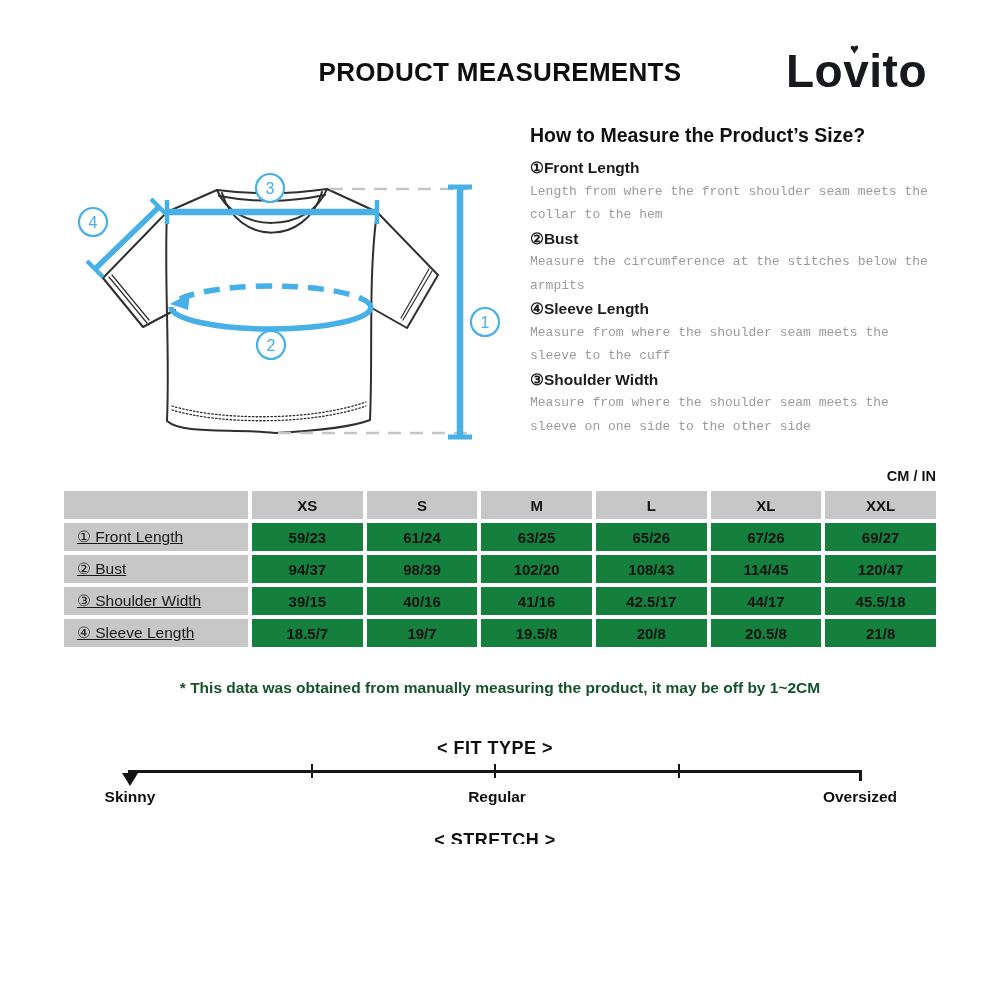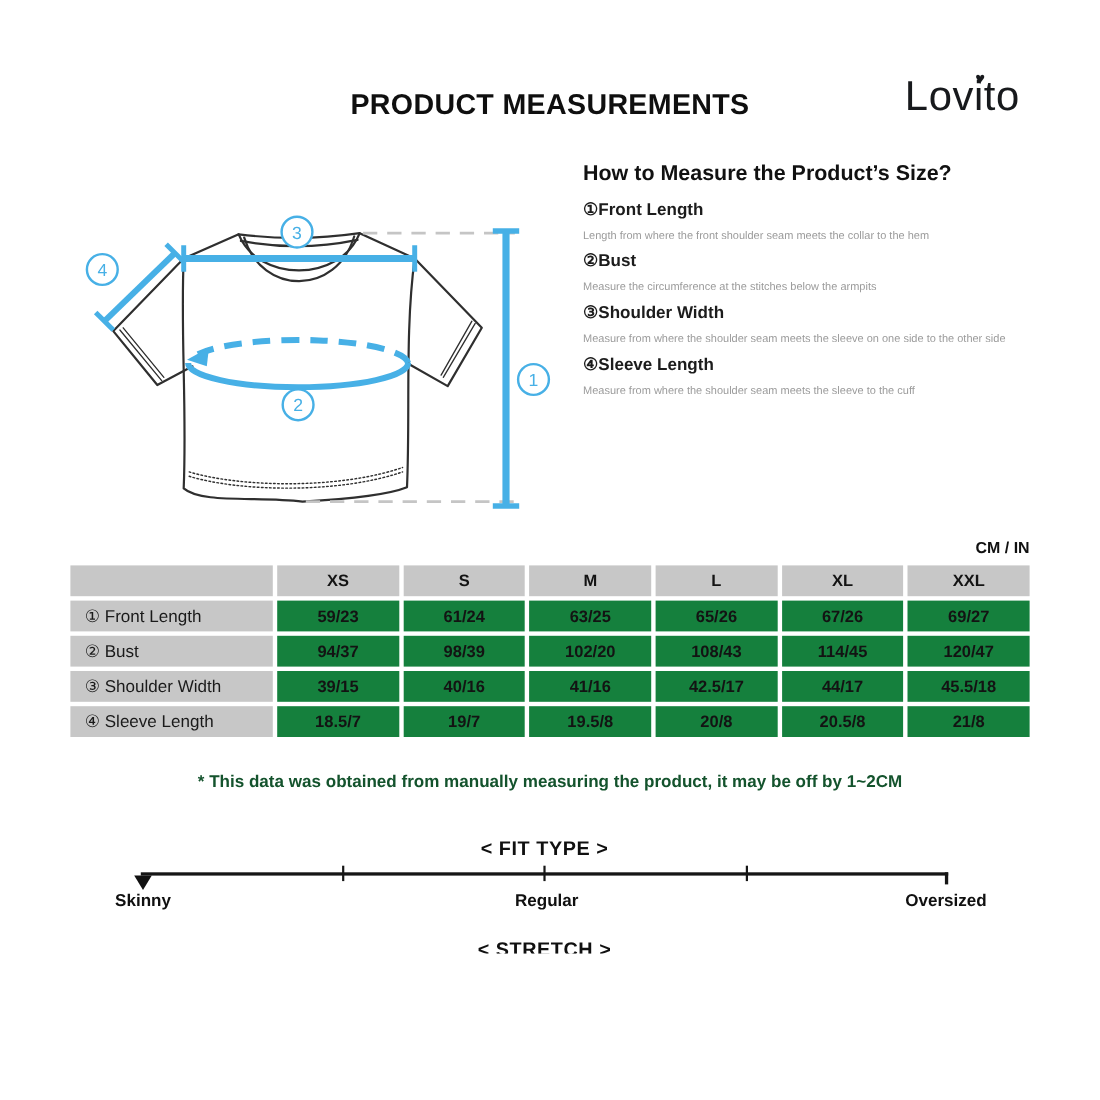--- a/index.html
+++ b/index.html
@@ -1,39 +1,39 @@
 <!DOCTYPE html>
 <html><head>
 <meta charset="utf-8">
 <style>
   html,body{margin:0;padding:0;background:#fff;}
   .page{position:relative;width:1000px;height:844px;background:#fff;overflow:hidden;
-        font-family:"Liberation Sans", sans-serif;color:#141414;margin-top:23px;}
+        font-family:"Liberation Sans", sans-serif;color:#141414;}
 
   
   .title{position:absolute;top:57px;left:0;width:1000px;text-align:center;
          font-size:26px;font-weight:800;letter-spacing:.3px;color:#0f0f0f;}
-  .brand{position:absolute;top:44px;right:73px;font-size:38px;font-weight:400;
+  .brand{position:absolute;top:44px;right:73px;font-size:46px;font-weight:700;
          letter-spacing:.5px;color:#17191c;}
   .brand-heart{position:absolute;left:64px;top:-4px;font-size:15px;color:#17191c;}
   .brand-heart::before{content:"\2665";}
 
   
   .guide{position:absolute;left:530px;top:124px;width:408px;}
   .guide h2{margin:0 0 9px 0;font-size:19.5px;font-weight:700;color:#111;}
   .g-label{font-size:15.5px;font-weight:700;color:#1c1c1c;line-height:23.5px;}
-  .g-desc{font-size:10px;font-weight:400;color:#9b9b9b;line-height:23.5px;}
+  .g-desc{font-size:13px;font-weight:400;color:#9b9b9b;line-height:23.5px;font-family:Liberation Mono, monospace;}
 
   
   .units{position:absolute;top:468px;right:64px;font-size:14.5px;font-weight:700;color:#111;}
   table.size{position:absolute;left:60px;top:487px;width:880px;
              border-collapse:separate;border-spacing:4px;table-layout:fixed;}
   table.size th,table.size td{height:28px;padding:0;font-size:15px;vertical-align:middle;}
   table.size th{background:#c7c7c7;font-weight:700;color:#131313;text-align:center;}
-  table.size td.lbl{background:#c7c7c7;font-weight:400;color:#1a1a1a;text-align:left;padding-left:13px;font-size:15.5px;}
+  table.size td.lbl{background:#c7c7c7;font-weight:400;color:#1a1a1a;text-align:left;padding-left:13px;font-size:15.5px;text-decoration:underline;}
   table.size td.val{background:#15803d;font-weight:700;color:#131313;text-align:center;}
   col.c-label{width:184px;}
 
   .footnote{position:absolute;top:679px;left:0;width:1000px;text-align:center;
             font-size:15.5px;font-weight:700;color:#14532d;}
 
   
   .slider-head{position:absolute;left:0;width:990px;text-align:center;
                font-size:18px;font-weight:800;letter-spacing:.5px;color:#101010;}
   .track{position:absolute;left:128px;width:734px;height:3px;background:#161616;}
@@ -120,26 +120,26 @@
     <h2>How to Measure the Product’s Size?</h2>
     <div>
       <div class="g-label">①Front Length</div>
       <div class="g-desc">Length from where the front shoulder seam meets the collar to the hem</div>
     </div>
     <div>
       <div class="g-label">②Bust</div>
       <div class="g-desc">Measure the circumference at the stitches below the armpits</div>
     </div>
     <div>
+      <div class="g-label">④Sleeve Length</div>
+      <div class="g-desc">Measure from where the shoulder seam meets the sleeve to the cuff</div>
+    </div>
+    <div>
       <div class="g-label">③Shoulder Width</div>
       <div class="g-desc">Measure from where the shoulder seam meets the sleeve on one side to the other side</div>
-    </div>
-    <div>
-      <div class="g-label">④Sleeve Length</div>
-      <div class="g-desc">Measure from where the shoulder seam meets the sleeve to the cuff</div>
     </div>
   </div>
 
   <div class="units">CM / IN</div>
 
   <table class="size">
     <colgroup>
       <col class="c-label">
         <col>
         <col>

